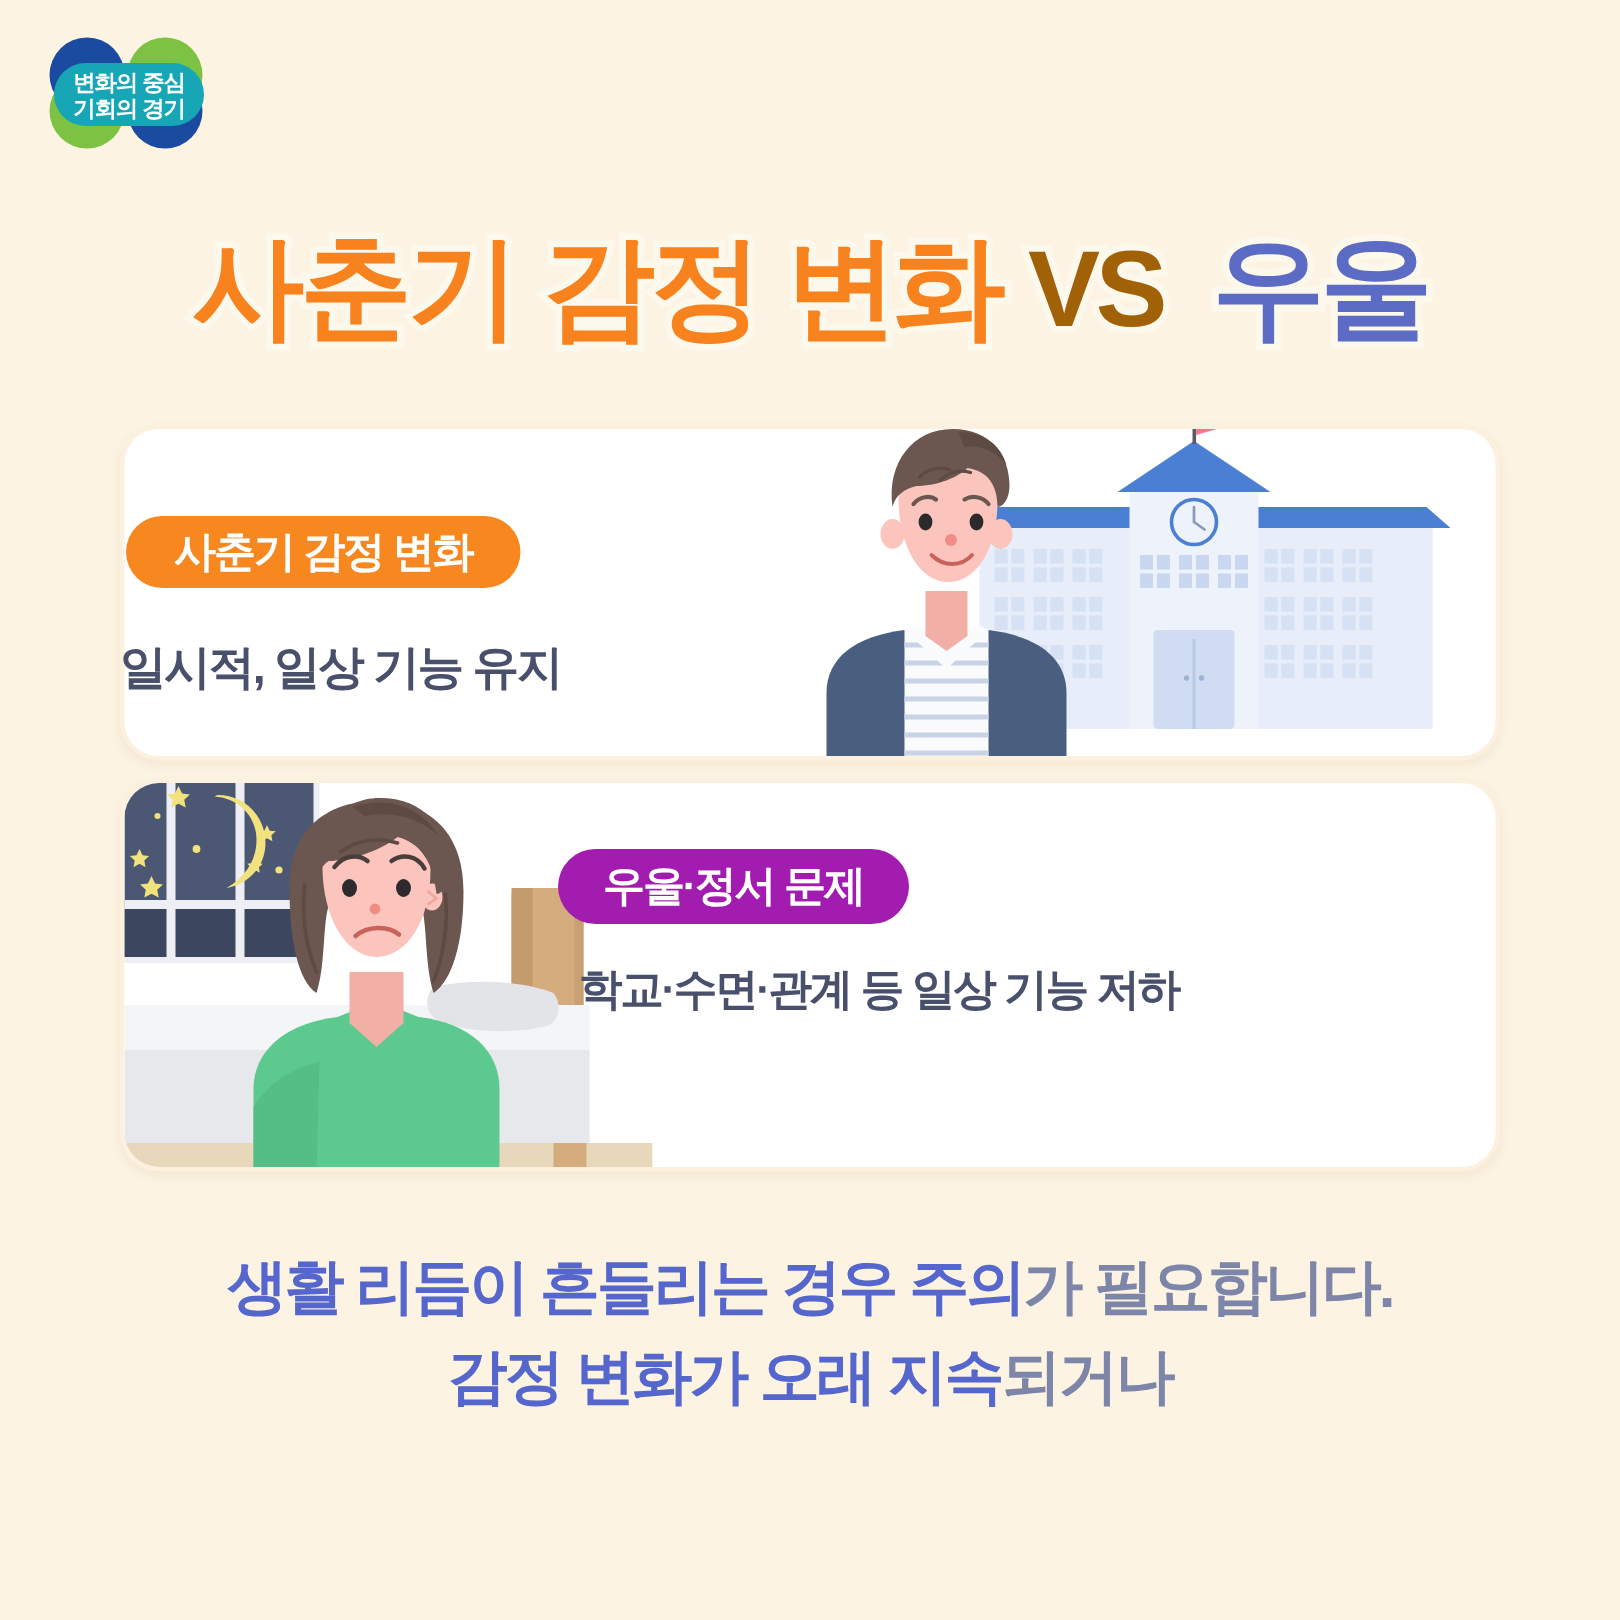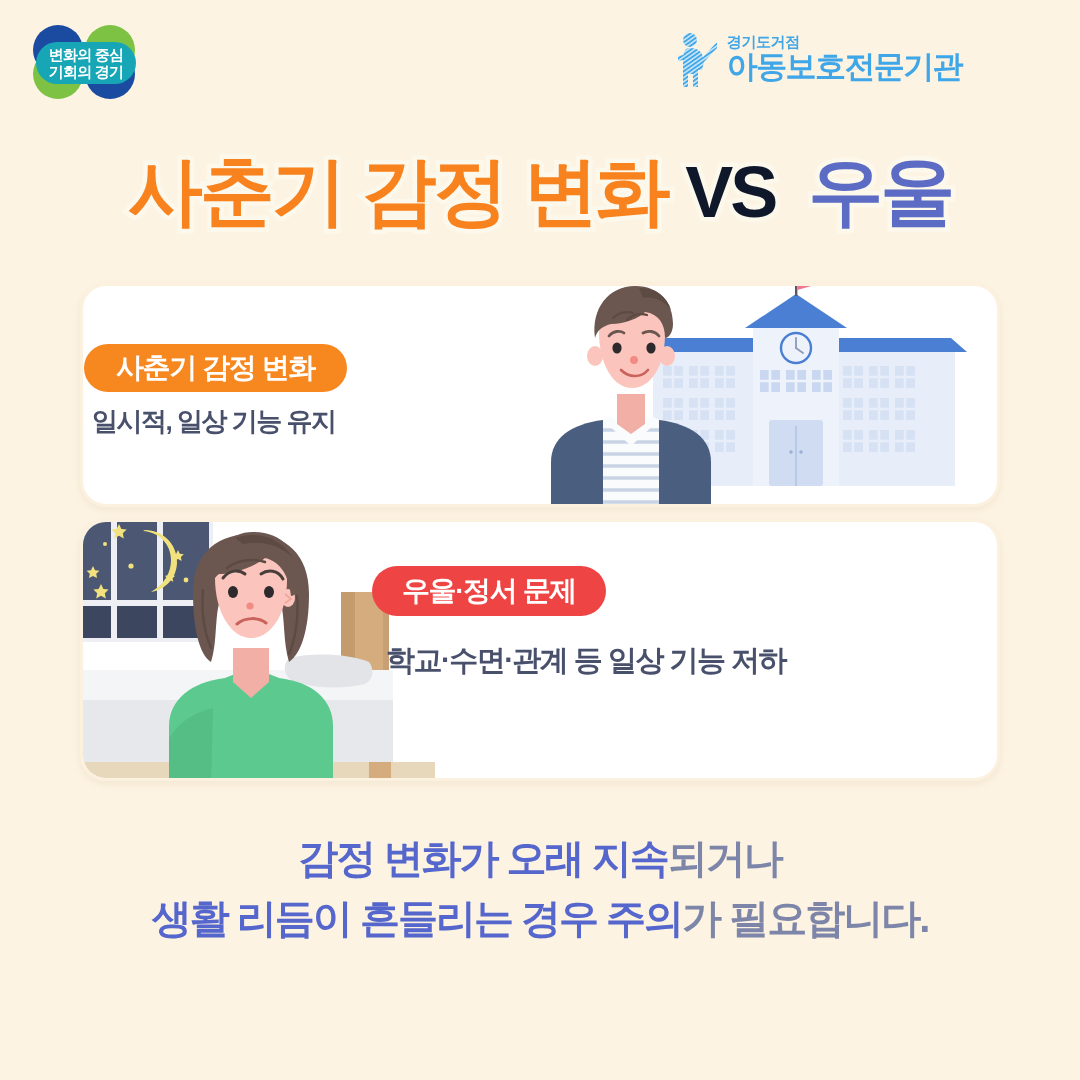--- a/index.html
+++ b/index.html
@@ -49,21 +49,21 @@
     text-align:center;
     font-size:75px; font-weight:700;
     letter-spacing:-3px;
     white-space:nowrap;
   }
   .title span{
     -webkit-text-stroke:9px #FDF8EC;
     paint-order:stroke fill;
   }
   .t-orange{ color:#F7821E; }
-  .t-vs{ color:#0f172a; font-size:72px; }
+  .t-vs{ color:#a16207; font-size:72px; }
   .t-blue{ color:#5C6CC4;margin-left:15px; }
 
   
   .card{
     position:absolute; left:80px; width:920px;
     background:#FFFFFF;
     border-radius:26px;
     border:3px solid #FBF1DE;
     box-shadow:0 3px 7px rgba(180,160,120,.14);
     overflow:hidden;
@@ -82,33 +82,32 @@
   #pill-1{
     left:84px; top:344px;
     padding:0 32px; height:48px;
     font-size:28px;
     background:#F7871F;
   }
   #pill-2{
     left:372px; top:566px;
     padding:0 30px; height:50px;
     font-size:28px;
-    background:#ef4444;
+    background:#a21caf;
   }
 
   .card-desc{
     position:absolute;
     color:#49506B; font-weight:700;
     letter-spacing:-1.5px;
     white-space:nowrap;
   }
   #desc-1{
-    left:80px; top:404px;
-    font-size:26px;
-    margin-left:12px;
+    left:80px; top:424px;
+    font-size:31px;
   }
   #desc-2{
     left:386px; top:640px;
     font-size:29px; line-height:1.42;
   }
 
   
   .illo1{
     position:absolute; right:0; bottom:0;
     width:450px; height:224px;
@@ -145,41 +144,20 @@
         <circle cx="88" cy="50" r="25" fill="#1B4BA0"></circle>
         <rect x="14" y="18" width="100" height="42" rx="21" fill="#17A6B5"></rect>
       </g>
       <g fill="#FFFFFF" font-family="Liberation Sans, sans-serif" font-weight="700" font-size="15" letter-spacing="-0.8" text-anchor="middle">
         <text x="64" y="36">변화의 중심</text>
         <text x="64" y="53">기회의 경기</text>
       </g>
     </svg>
   </div>
 
-  <div class="logo-right">
-    <span class="figure">
-      <svg viewBox="0 0 42 58" width="42" height="58" aria-hidden="true">
-        <defs>
-          <pattern id="stripes" width="3.4" height="3.4" patternUnits="userSpaceOnUse" patternTransform="rotate(55)">
-            <rect width="1.8" height="3.4" fill="#3FA6E8"></rect>
-            <rect x="1.8" width="1.6" height="3.4" fill="#BFE2F7"></rect>
-          </pattern>
-        </defs>
-        <g fill="url(#stripes)">
-          <circle cx="14" cy="10" r="7"></circle>
-          <path d="M14 18 C22 18 26 22 27 27 L41 12 L41 18 L28 32 L26 40 L22 40 L22 57 L17 57 L17 44 L12 44 L12 57 L7 57 L7 30 C7 22 9 18 14 18 Z"></path>
-          <path d="M2 26 L12 24 L12 29 L2 31 Z"></path>
-        </g>
-      </svg>
-    </span>
-    <span class="txtwrap">
-      <span class="line1">경기도거점</span>
-      <span class="line2">아동보호전문기관</span>
-    </span>
-  </div>
 </div>
 
 <h1 class="title">
   <span class="t-orange">사춘기 감정 변화</span>
   <span class="t-vs">VS</span>
   <span class="t-blue">우울</span>
 </h1>
 
 <div class="card" id="card-1">
 
@@ -441,18 +419,18 @@
   </div>
 </div>
 
 <div class="pill" id="pill-2">우울·정서 문제</div>
 <div class="card-desc" id="desc-2">
   <div>학교·수면·관계 등 일상 기능 저하</div>
 </div>
 
 <div class="footer">
   <div>
+    <span class="f-strong">생활 리듬이 흔들리는 경우 주의</span><span class="f-soft">가 필요합니다.</span>
+  </div>
+  <div>
     <span class="f-strong">감정 변화가 오래 지속</span><span class="f-soft">되거나</span>
   </div>
-  <div>
-    <span class="f-strong">생활 리듬이 흔들리는 경우 주의</span><span class="f-soft">가 필요합니다.</span>
-  </div>
 </div>
 
 </body></html>

